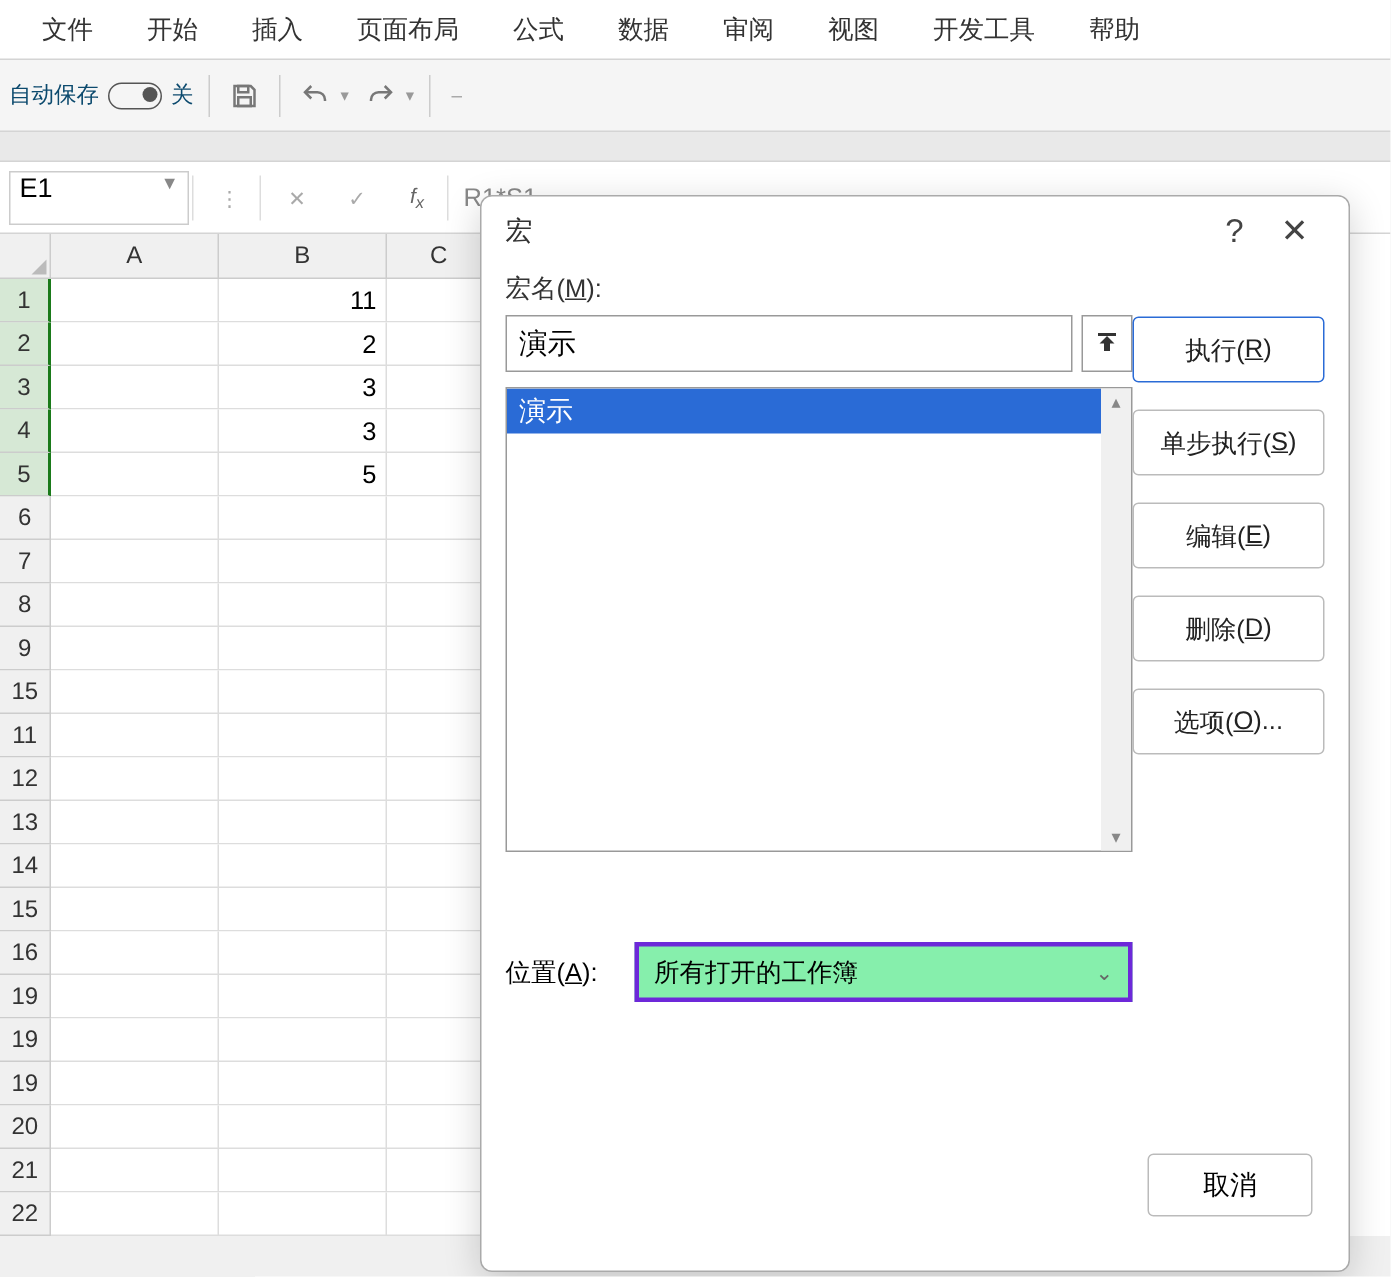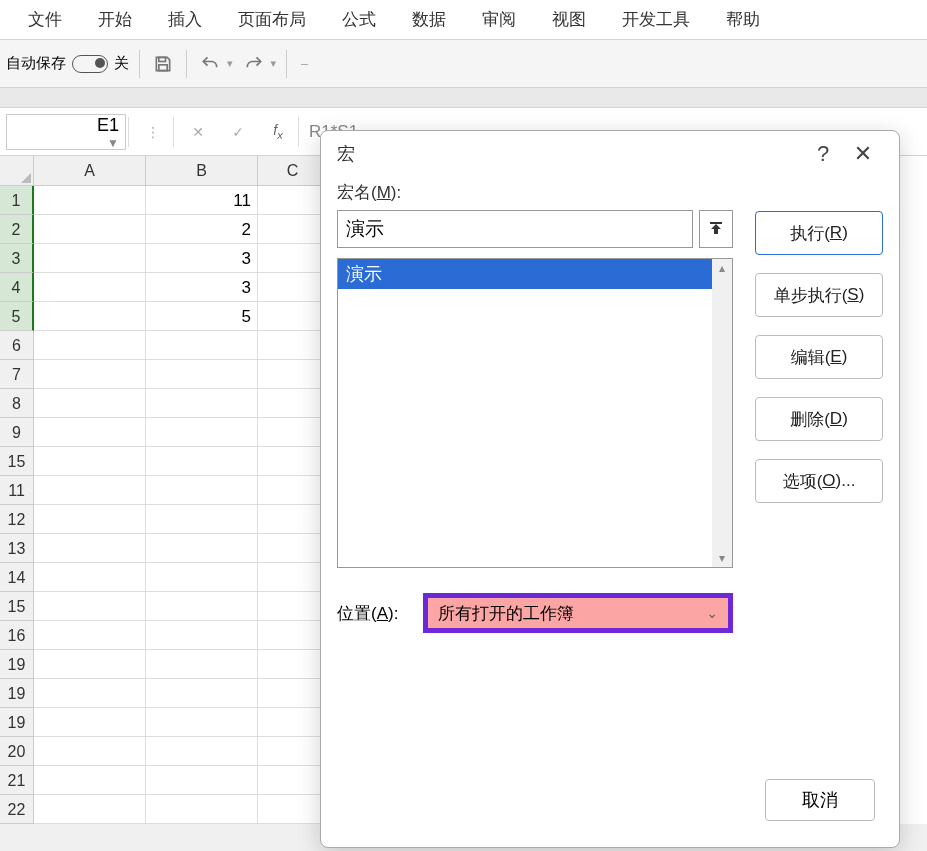--- a/index.html
+++ b/index.html
@@ -2,28 +2,28 @@
 <html><head>
 <meta charset="utf-8">
 <style>
   * { box-sizing: border-box; margin: 0; padding: 0; font-family: "Microsoft YaHei", SimSun, sans-serif; }
   body { width: 927px; height: 851px; overflow: hidden; background: #f0f0f0; position: relative; font-size: 14px; }
 
   
   .ribbon-tabs { height: 40px; background: #fff; border-bottom: 1px solid #d4d4d4; display: flex; align-items: center; padding-left: 10px; }
   .ribbon-tabs span { padding: 10px 18px; color: #333; font-size: 17px; cursor: default; }
   .ribbon-under { height: 48px; background: #f5f5f5; border-bottom: 1px solid #d4d4d4; display: flex; align-items: center; padding-left: 6px; gap: 8px; position: relative; }
-  .autosave { font-size: 15px; color: #000000; display: flex; align-items: center; gap: 6px; }
+  .autosave { font-size: 15px; color: #0c4a6e; display: flex; align-items: center; gap: 6px; }
   .qat-icon { width: 26px; height: 26px; display: flex; align-items: center; justify-content: center; color: #777; }
   .qat-icon svg { width: 20px; height: 20px; }
   .ribbon-sep { width: 1px; height: 28px; background: #ccc; margin: 0 2px; }
 
   
   .formula-area { height: 48px; background: #fff; border-bottom: 1px solid #d4d4d4; display: flex; align-items: center; }
-  .namebox { width: 120px; height: 36px; border: 1px solid #ccc; margin-left: 6px; display: flex; align-items: flex-end; justify-content: space-between; padding: 0 6px; font-size: 18px; background: #fff; flex-direction: column; }
+  .namebox { width: 120px; height: 36px; border: 1px solid #ccc; margin-left: 6px; display: flex; align-items: flex-start; justify-content: space-between; padding: 0 6px; font-size: 18px; background: #fff; }
   .namebox .dd { color: #888; font-size: 12px; }
   .fb-btn { width: 36px; height: 36px; display: flex; align-items: center; justify-content: center; color: #aaa; margin-left: 4px; }
   .fb-btn.dark { color: #666; }
   .fb-sep { width: 1px; height: 30px; background: #ddd; margin: 0 2px; }
   .fx-input { flex: 1; height: 36px; padding: 0 8px; color: #888; font-size: 17px; display: flex; align-items: center; }
 
   
   .sheet { background: #fff; position: relative; }
   .col-hdr-row { display: flex; height: 30px; }
   .sel-all { width: 34px; height: 30px; border-right: 1px solid #ccc; border-bottom: 1px solid #ccc; background: #f0f0f0; position: relative; }
@@ -32,45 +32,45 @@
   .row { display: flex; height: 29px; }
   .row-hdr { width: 34px; height: 29px; border-right: 1px solid #ccc; border-bottom: 1px solid #ccc; background: #f0f0f0; text-align: center; line-height: 29px; color: #333; font-size: 16px; }
   .row-hdr.sel { background: #d6e8d5; border-right: 2px solid #1a7a1a; }
   .cell { width: 112px; height: 29px; border-right: 1px solid #ddd; border-bottom: 1px solid #ddd; background: #fff; text-align: right; padding-right: 6px; line-height: 29px; font-size: 17px; color: #000; }
 
   
   .dialog { position: absolute; left: 320px; top: 130px; width: 580px; height: 718px; background: #fff; border: 1px solid #aaa; border-radius: 8px; box-shadow: 0 6px 24px rgba(0,0,0,.18); }
   .dlg-title { height: 46px; display: flex; align-items: center; padding: 0 16px; font-size: 18px; color: #333; }
   .dlg-title .spacer { flex: 1; }
   .dlg-help, .dlg-close { width: 40px; height: 40px; display: flex; align-items: center; justify-content: center; font-size: 22px; color: #444; cursor: default; }
-  .dlg-body { padding: 4px 16px 0 16px; display: flex; gap: 22px; }
+  .dlg-body { padding: 4px 16px 0 16px; display: flex; gap: 0; }
   .dlg-left { flex: 1; }
   .dlg-right { width: 128px; display: flex; flex-direction: column; gap: 18px; padding-top: 30px; }
   .lbl { font-size: 17px; color: #333; margin-bottom: 6px; }
   .macro-name-row { display: flex; gap: 6px; margin-bottom: 10px; }
   .macro-name-input { flex: 1; height: 38px; border: 1px solid #999; padding: 0 8px; font-size: 19px; }
   .uparrow-btn { width: 34px; height: 38px; border: 1px solid #999; display: flex; align-items: center; justify-content: center; font-size: 18px; }
   .macro-list { height: 310px; border: 1px solid #999; position: relative; background: #fff; }
   .macro-list-inner { position: absolute; left: 0; top: 0; right: 20px; bottom: 0; overflow: hidden; }
   .macro-item { height: 30px; line-height: 30px; padding: 0 8px; font-size: 18px; color: #fff; background: #2a6bd6; }
   .macro-list-scroll { position: absolute; right: 0; top: 0; width: 20px; height: 100%; background: #f0f0f0; display: flex; flex-direction: column; justify-content: space-between; align-items: center; }
   .scroll-arrow { font-size: 12px; color: #888; height: 18px; line-height: 18px; }
 
-  .loc-row { display: flex; align-items: center; gap: 12px; margin-top: 25px; }
+  .loc-row { display: flex; align-items: center; gap: 12px; margin-top: 60px; }
   .loc-label { width: 74px; font-size: 17px; }
-  .loc-select { flex: 1; height: 40px; border: 5px solid #6d28d9; display: flex; align-items: center; justify-content: space-between; padding: 0 10px; font-size: 17px; background: #fca5a5; }
+  .loc-select { flex: 1; height: 40px; border: 3px solid #6d28d9; display: flex; align-items: center; justify-content: space-between; padding: 0 10px; font-size: 17px; background: #86efac; }
   .loc-select .dd { color: #666; font-size: 14px; }
   .desc-label { margin-top: 16px; font-size: 17px; }
 
   .dlg-btn { height: 44px; border: 1px solid #bbb; border-radius: 4px; background: #fff; display: flex; align-items: center; justify-content: center; font-size: 17px; color: #222; }
   .dlg-btn u { text-decoration: underline; }
   .dlg-btn.primary { border: 1.5px solid #2a6bd6; }
   .dlg-btn.disabled { color: #aaa; }
 
-  .dlg-footer { position: absolute; right: 24px; bottom: 26px; border-radius: 20px; }
+  .dlg-footer { position: absolute; right: 24px; bottom: 36px; border-radius: 20px; }
   .cancel-btn { width: 110px; height: 42px; border: 1px solid #bbb; border-radius: 4px; background: #fff; display: flex; align-items: center; justify-content: center; font-size: 18px; }
 
   .toggle-pill { width: 36px; height: 18px; border: 1.5px solid #555; border-radius: 10px; position: relative; display: inline-block; }
   .toggle-pill::after { content: ""; width: 10px; height: 10px; border-radius: 50%; background: #555; position: absolute; right: 2px; top: 2px; }
 </style>
 </head>
 <body>
 
 <div class="ribbon-tabs">
   <span>文件</span>

